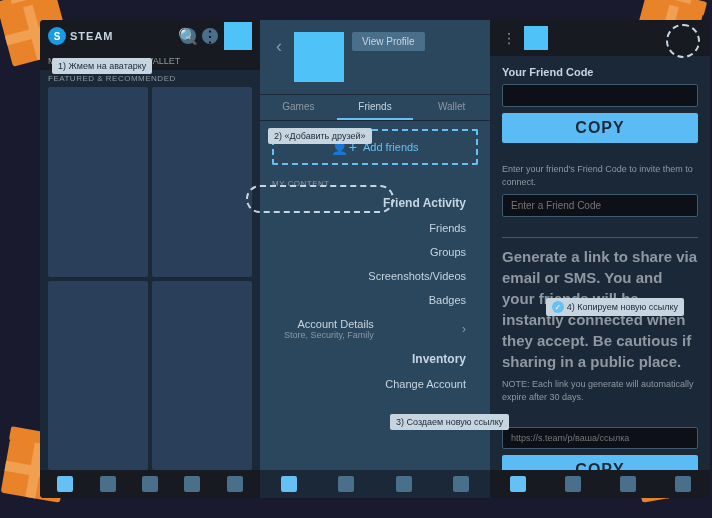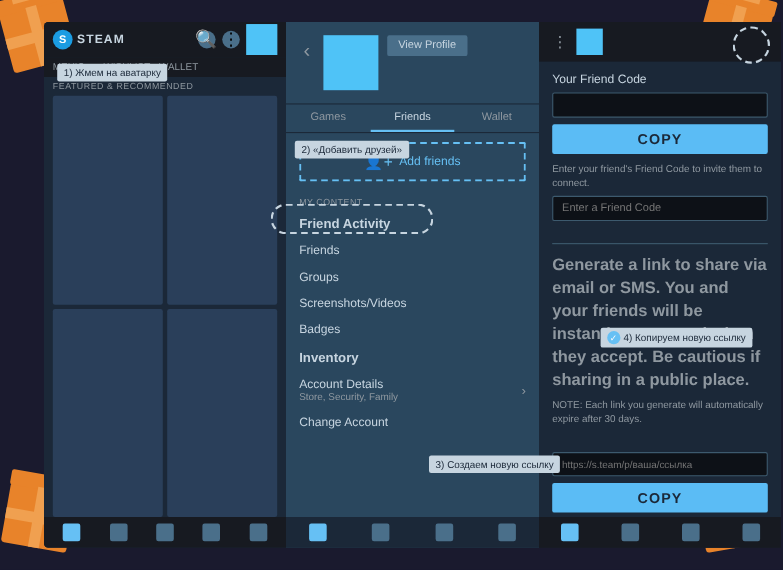--- a/index.html
+++ b/index.html
@@ -311,24 +311,25 @@
     }
 
     .section-label {
       color: #8f98a0;
       font-size: 8px;
       padding: 6px 12px 2px;
       letter-spacing: 0.5px;
     }
 
     .menu-item {
-      padding: 6px 12px;
+      padding: 6px 24px;
       color: #c7d5e0;
       font-size: 11px;
       cursor: pointer;
+      text-align: right;
     }
 
     .menu-item.bold {
       font-weight: bold;
       font-size: 12px;
     }
 
     .menu-item-sub {
       display: flex;
       justify-content: space-between;
@@ -404,45 +405,46 @@
     }
 
     .friend-code-section {
       margin-bottom: 10px;
     }
 
     .section-title {
       color: #c7d5e0;
       font-size: 11px;
       margin-bottom: 6px;
+      font-weight: bold;
     }
 
     .input-field {
       width: 100%;
       background: #0d1117;
       border: 1px solid #3d5a6e;
       color: #c7d5e0;
       padding: 5px 8px;
       font-size: 10px;
       border-radius: 2px;
       margin-bottom: 6px;
     }
 
     .copy-btn {
       width: 100%;
       background: #5bbcf5;
       color: #1b2838;
       border: none;
       padding: 6px;
-      font-size: 13px;
+      font-size: 16px;
       font-weight: bold;
       letter-spacing: 1px;
       cursor: pointer;
       border-radius: 2px;
-      margin-bottom: 7px;
+      margin-bottom: 20px;
     }
 
     .desc-text {
       color: #8f98a0;
       font-size: 9px;
       line-height: 1.4;
       margin-bottom: 6px;
     }
 
     .enter-code-field {
@@ -733,28 +735,28 @@
     <button class="add-friends-btn">
       <span class="add-friends-icon">👤+</span>
       <span>Add friends</span>
     </button>
     <div class="section-label">MY CONTENT</div>
     <div class="menu-item bold">Friend Activity</div>
     <div class="menu-item">Friends</div>
     <div class="menu-item">Groups</div>
     <div class="menu-item">Screenshots/Videos</div>
     <div class="menu-item">Badges</div>
-    <div class="menu-item bold">Inventory</div>
     <div class="menu-item menu-item-sub">
       <div>
         <div>Account Details</div>
         <div class="menu-item-desc">Store, Security, Family</div>
       </div>
       <span class="arrow-right">›</span>
     </div>
+    <div class="menu-item bold">Inventory</div>
     <div class="menu-item">Change Account</div>
     <div class="profile-bottom-bar">
       <div class="bottom-icon active"></div>
       <div class="bottom-icon"></div>
       <div class="bottom-icon"></div>
       <div class="bottom-icon"></div>
     </div>
   </div>
 
   <div class="community-panel">

